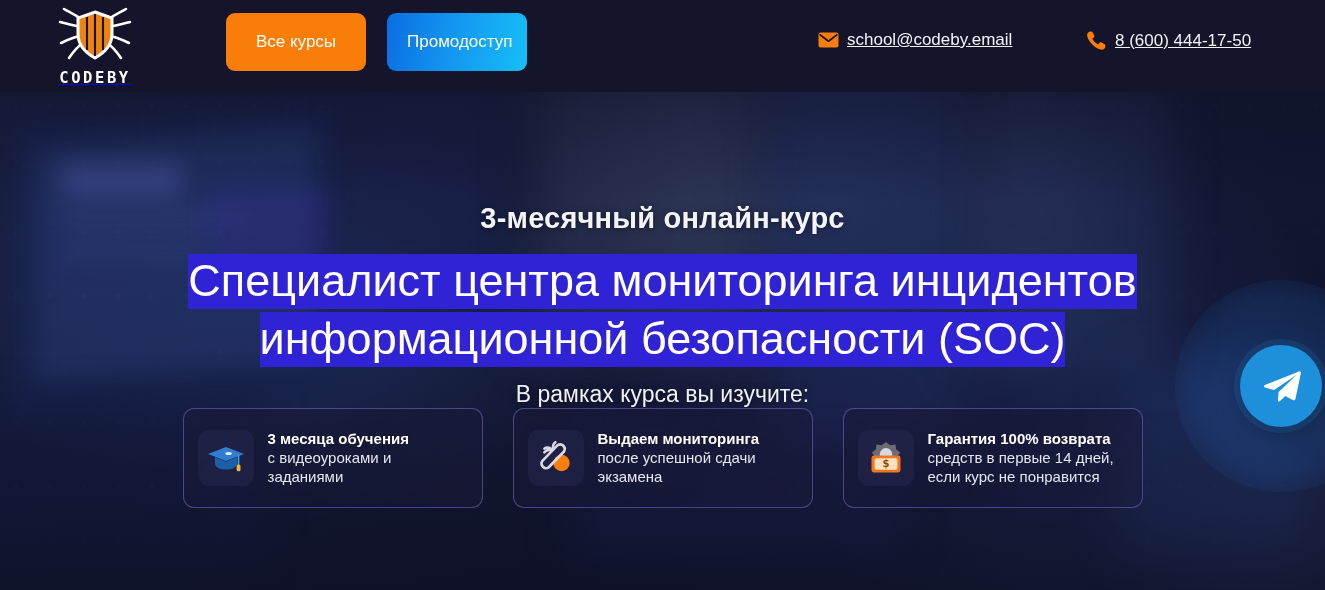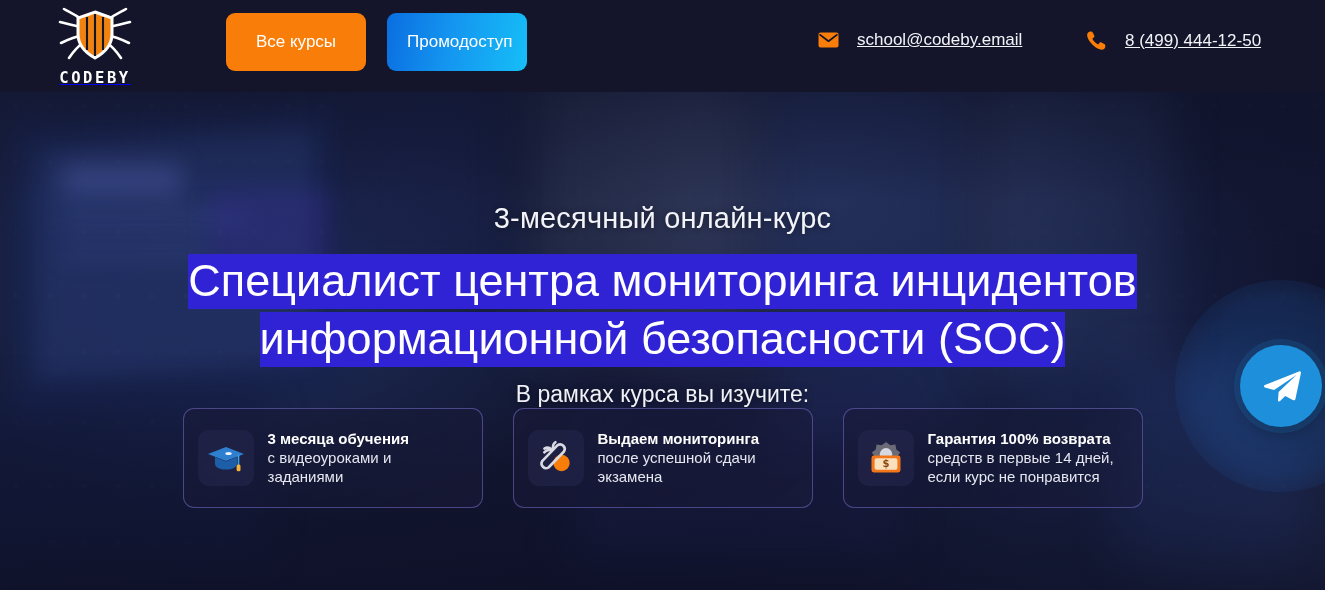--- a/index.html
+++ b/index.html
@@ -43,21 +43,21 @@
     padding: 0 20px; white-space: nowrap;
   }
   .btn-courses { left: 226px; width: 140px; background: #f97d09; }
   .btn-promo {
     left: 387px; width: 140px;
     background: linear-gradient(100deg, #0a6ee0 0%, #1495f0 45%, #16bef7 100%);
   }
 
   .contact {
     position: absolute; top: 30px;
-    display: flex; align-items: center; gap: 18px;
+    display: flex; align-items: center; gap: 8px;
     color: #f2f3f7; font-size: 17px; white-space: nowrap;
   }
   .contact-email { left: 818px; }
   .contact-phone { left: 1086px; }
   .contact .ico { display: flex; align-items: center; }
 
   
   .hero {
     position: absolute; left: 0; top: 92px;
     width: 1325px; height: 498px;
@@ -109,21 +109,21 @@
   }
 
   
   .hero-content {
     position: absolute; inset: 0;
     z-index: 10;
     display: flex; flex-direction: column; align-items: center;
   }
   .eyebrow {
     margin-top: 111px;
-    font-size: 29px; font-weight: 400; color: #f3f4f9;
+    font-size: 29px; font-weight: 700; color: #f3f4f9;
     letter-spacing: 0.2px; line-height: 1.1;
     text-shadow: 0 1px 6px rgba(0,0,0,0.45);
   }
   .headline {
     margin-top: 17px;
     width: 1120px;
     text-align: center;
     font-size: 45px; font-weight: 400; line-height: 58px;
     color: #ffffff;
   }
@@ -241,21 +241,21 @@
 
     <a class="contact contact-phone" href="#">
       <span class="ico">
         <svg width="21" height="21" viewBox="0 0 21 21" aria-hidden="true">
           <path d="M3.4 1.8 C5.2 1.1 6.4 1.6 7.1 3.1 L8.2 5.4 C8.7 6.4 8.4 7.1 7.5 7.8 L6.4 8.6
                    C6.9 10.6 10.2 13.9 12.3 14.4 L13.1 13.3 C13.8 12.4 14.5 12.1 15.5 12.6
                    L17.8 13.7 C19.3 14.4 19.8 15.6 19.1 17.4 C18.3 19.4 16.2 20.2 13.6 19.3
                    C8.6 17.6 3.2 12.2 1.5 7.2 C0.6 4.6 1.4 2.6 3.4 1.8 Z" fill="#f97d09"></path>
         </svg>
       </span>
-      <span>8 (499) 444-12-50</span>
+      <span>8 (600) 444-17-50</span>
     </a>
   </header>
 
   <section class="hero">
     <div class="hero-photo">
       <span class="bg-shape s1"></span>
       <span class="bg-shape s2"></span>
       <span class="bg-shape s3"></span>
       <span class="bg-shape s4"></span>
       <span class="bg-shape s5"></span>

